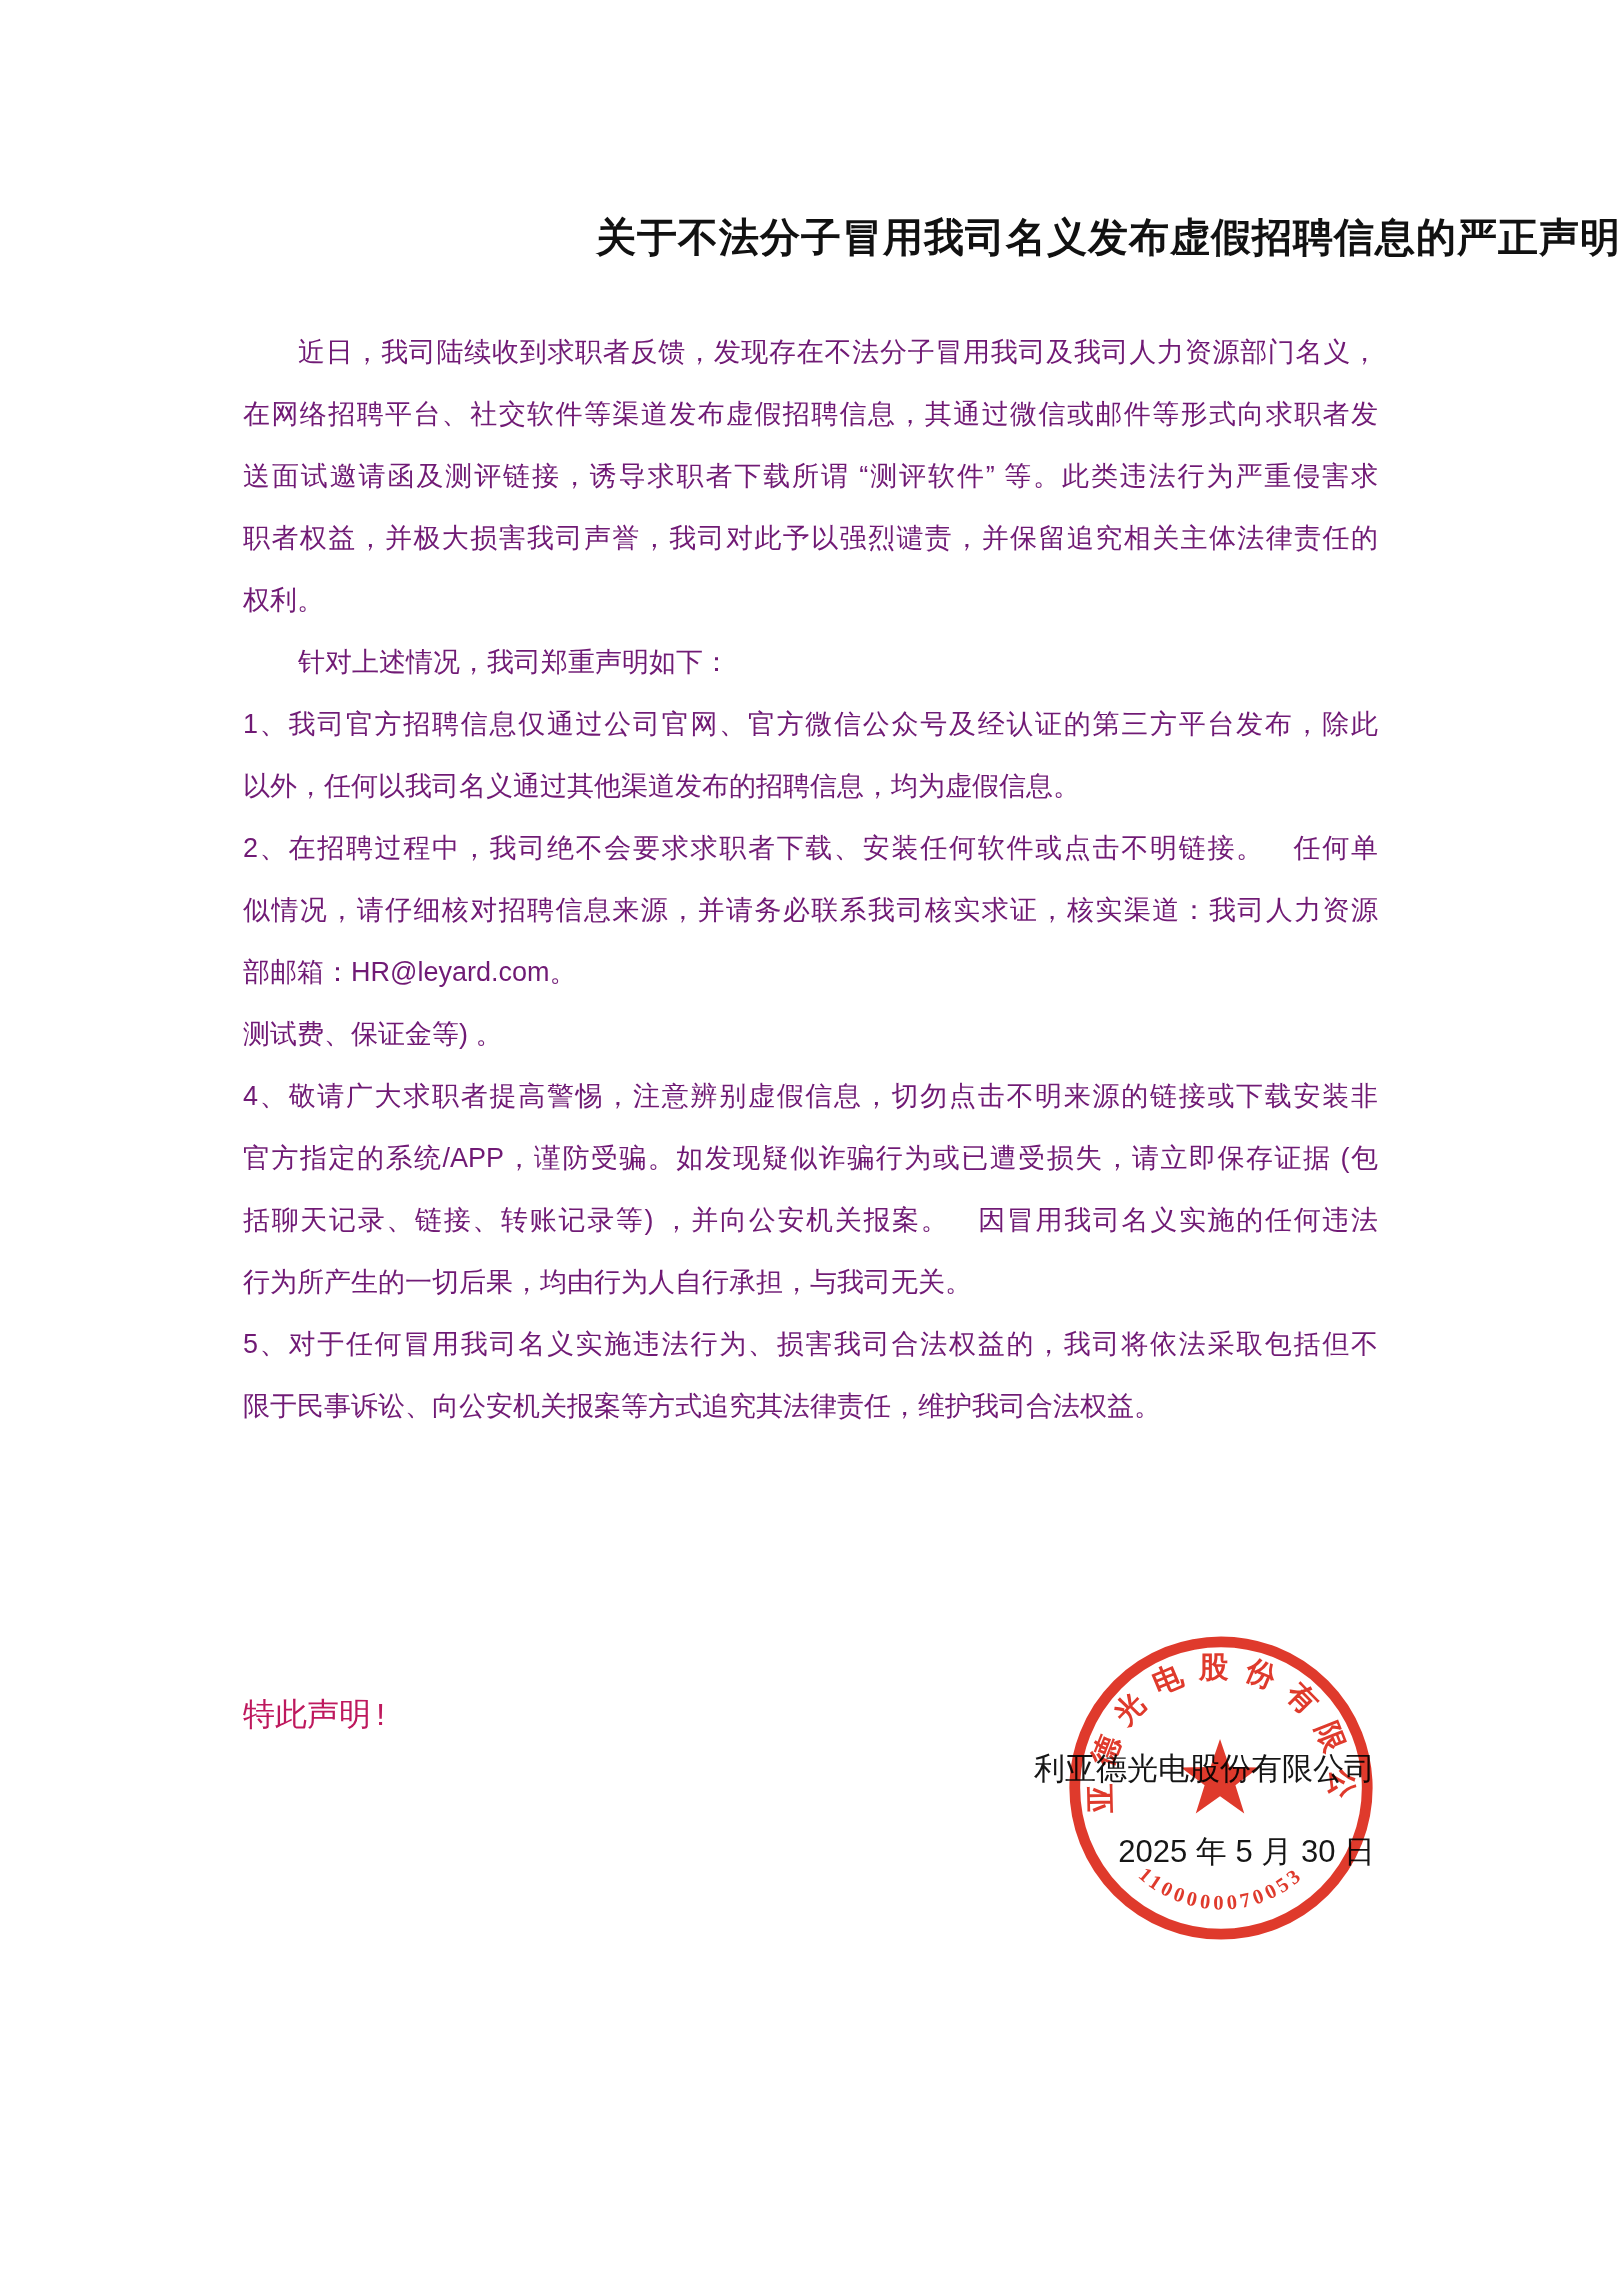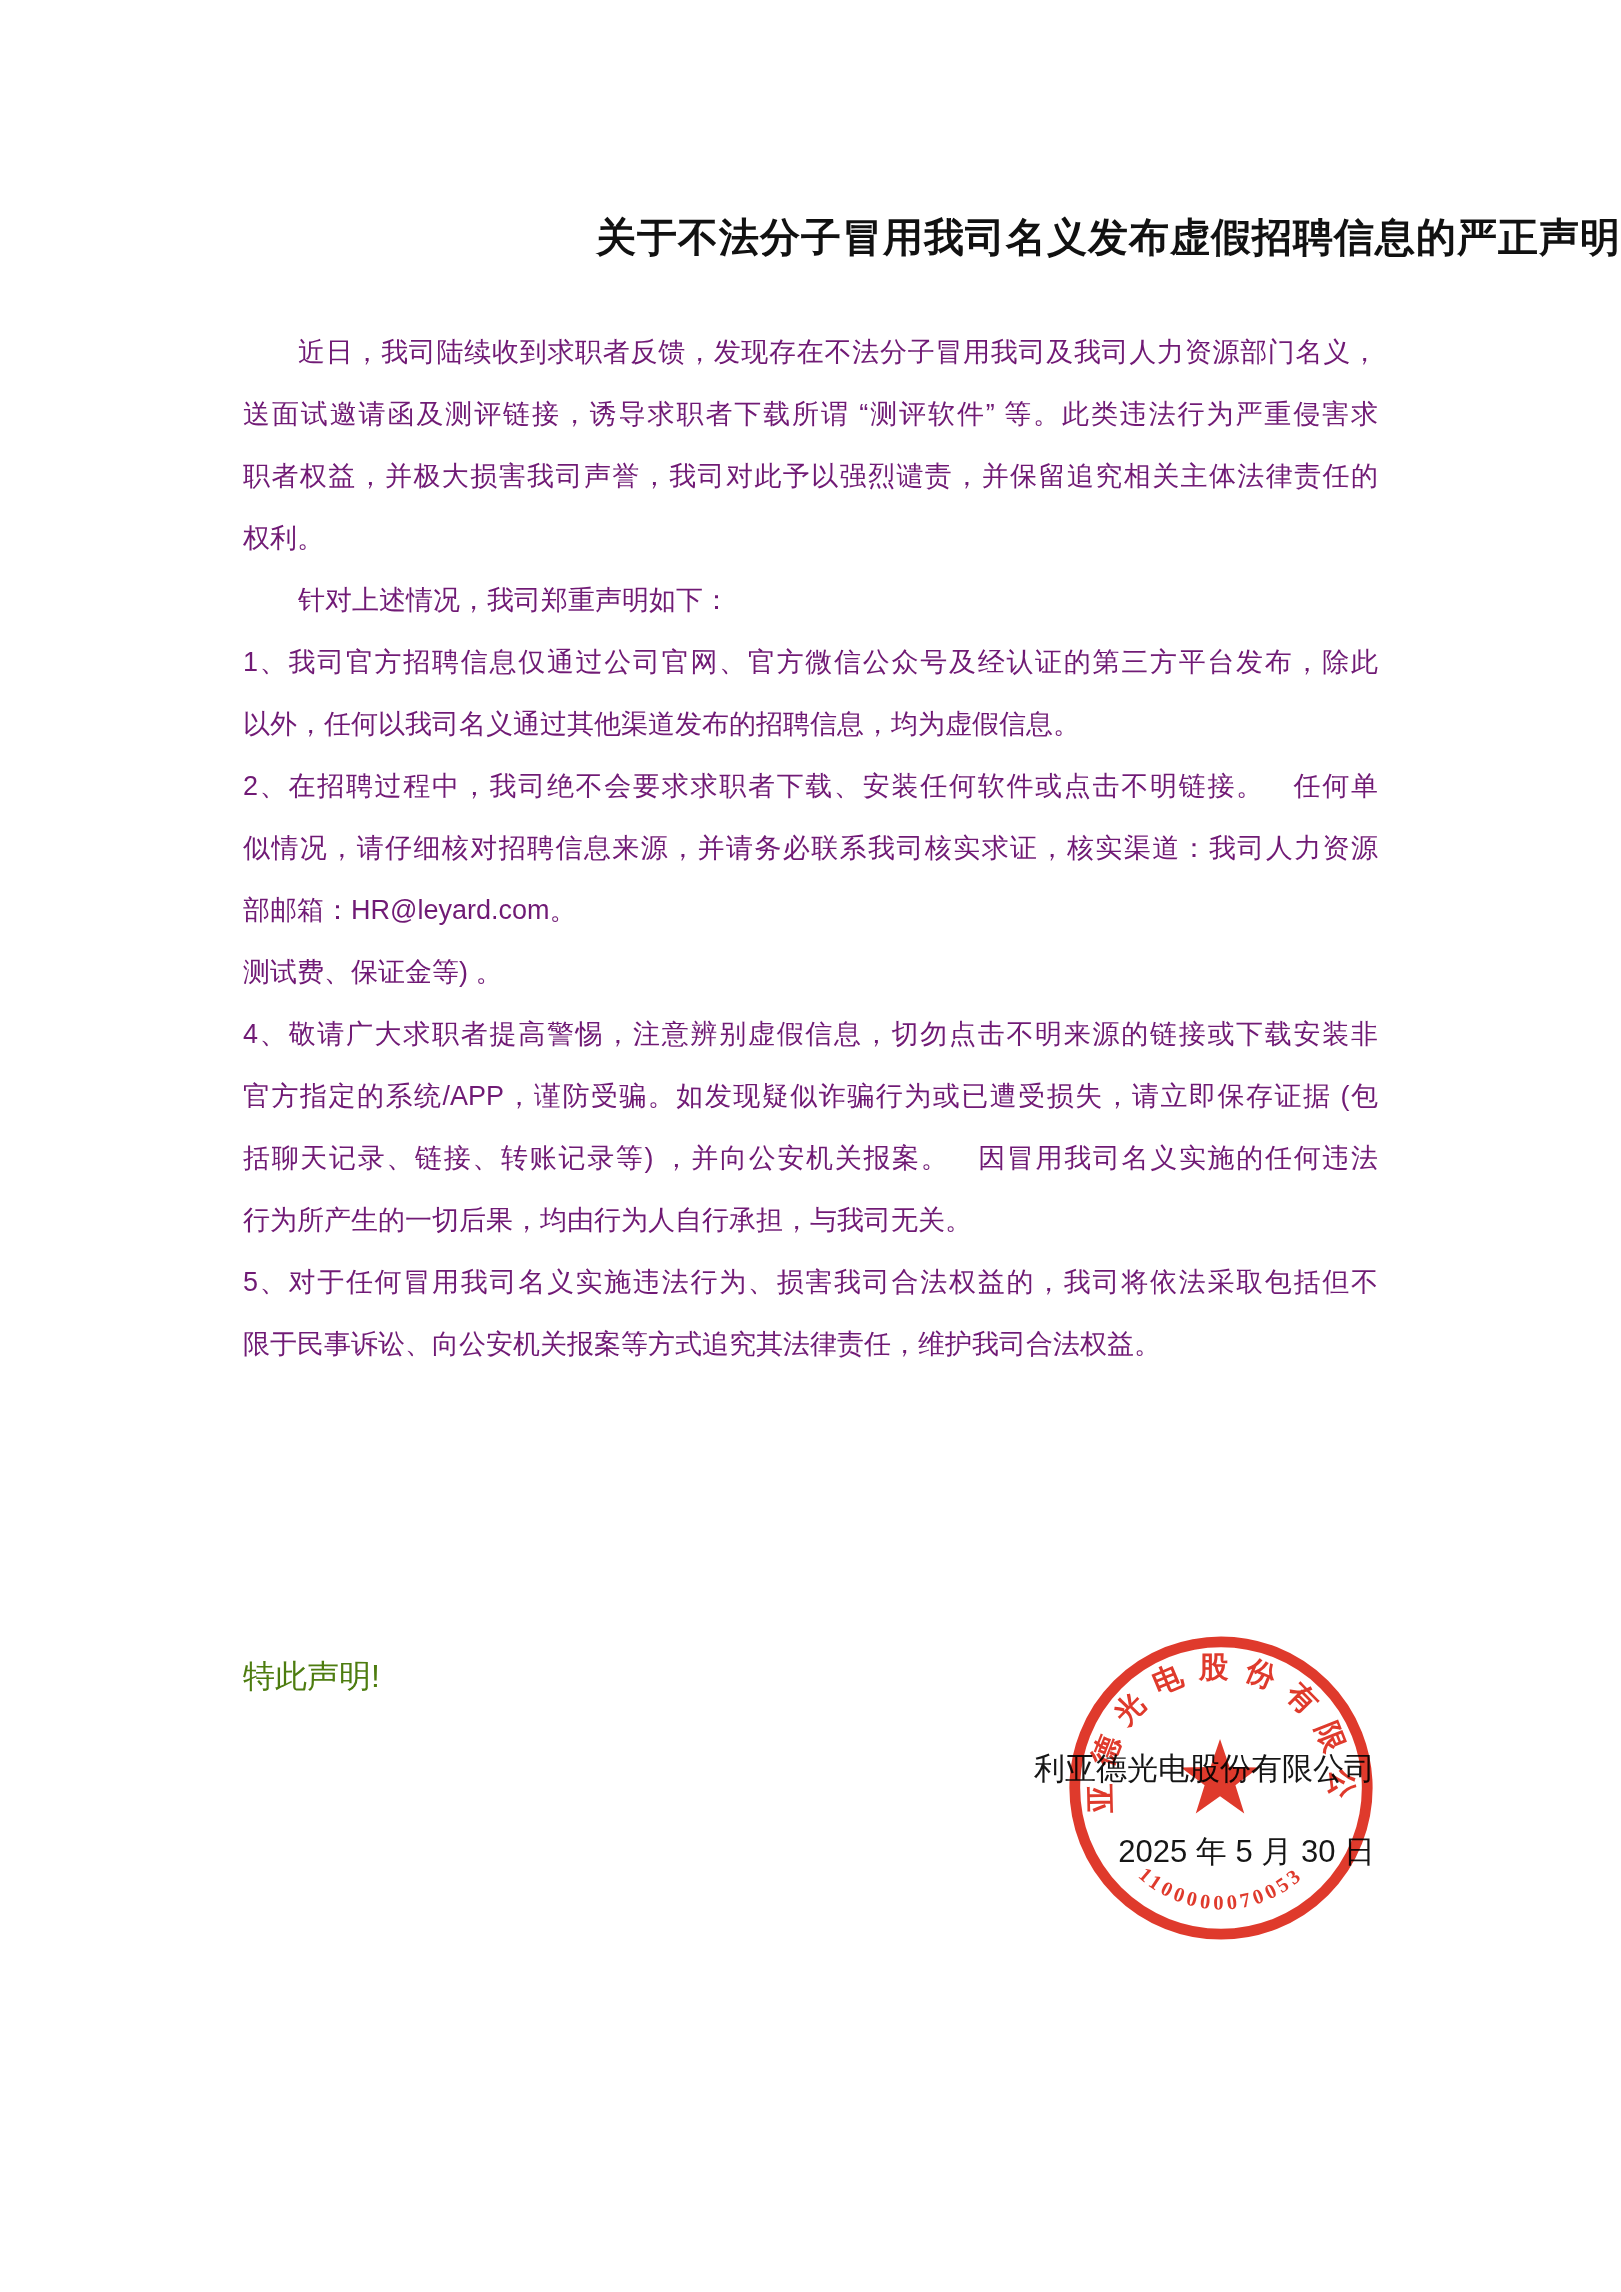--- a/index.html
+++ b/index.html
@@ -38,24 +38,25 @@
     color: #701a75;
   }
   .jfull {
     text-align: justify;
     text-align-last: justify;
   }
   .indent { text-indent: 55px; }
   .closing {
     position: absolute;
     left: 243px;
-    top: 1654px;
+    top: 1694px;
     font-size: 32px;
     line-height: 45px;
-    color: #4d7c0f;
+    color: #be185d;
+    font-family: Liberation Mono, monospace;
   }
   .sig-company {
     position: absolute;
     right: 246px;
     top: 1747px;
     font-size: 31px;
     line-height: 43px;
     color: #161616;
     z-index: 2;
   }
@@ -83,20 +84,21 @@
 </style>
 </head>
 <body>
 
 <div class="page">
 
   <div class="title">关于不法分子冒用我司名义发布虚假招聘信息的严正声明</div>
 
   <div class="body-block">
     <div class="line indent jfull">近日，我司陆续收到求职者反馈，发现存在不法分子冒用我司及我司人力资源部门名义，</div>
+    <div class="line jfull">在网络招聘平台、社交软件等渠道发布虚假招聘信息，其通过微信或邮件等形式向求职者发</div>
     <div class="line jfull">送面试邀请函及测评链接，诱导求职者下载所谓 “测评软件” 等。此类违法行为严重侵害求</div>
     <div class="line jfull">职者权益，并极大损害我司声誉，我司对此予以强烈谴责，并保留追究相关主体法律责任的</div>
     <div class="line">权利。</div>
     <div class="line indent">针对上述情况，我司郑重声明如下：</div>
     <div class="line jfull">1、我司官方招聘信息仅通过公司官网、官方微信公众号及经认证的第三方平台发布，除此</div>
     <div class="line">以外，任何以我司名义通过其他渠道发布的招聘信息，均为虚假信息。</div>
     <div class="line jfull">2、在招聘过程中，我司绝不会要求求职者下载、安装任何软件或点击不明链接。　任何单</div>
     <div class="line jfull">似情况，请仔细核对招聘信息来源，并请务必联系我司核实求证，核实渠道：我司人力资源</div>
     <div class="line">部邮箱：HR@leyard.com。</div>
     <div class="line">测试费、保证金等) 。</div>

